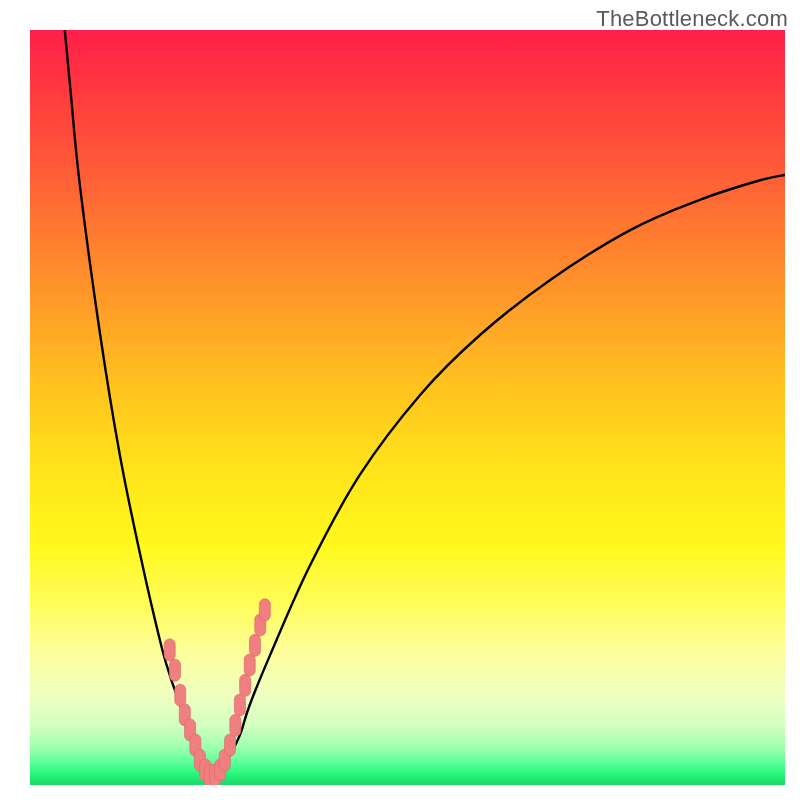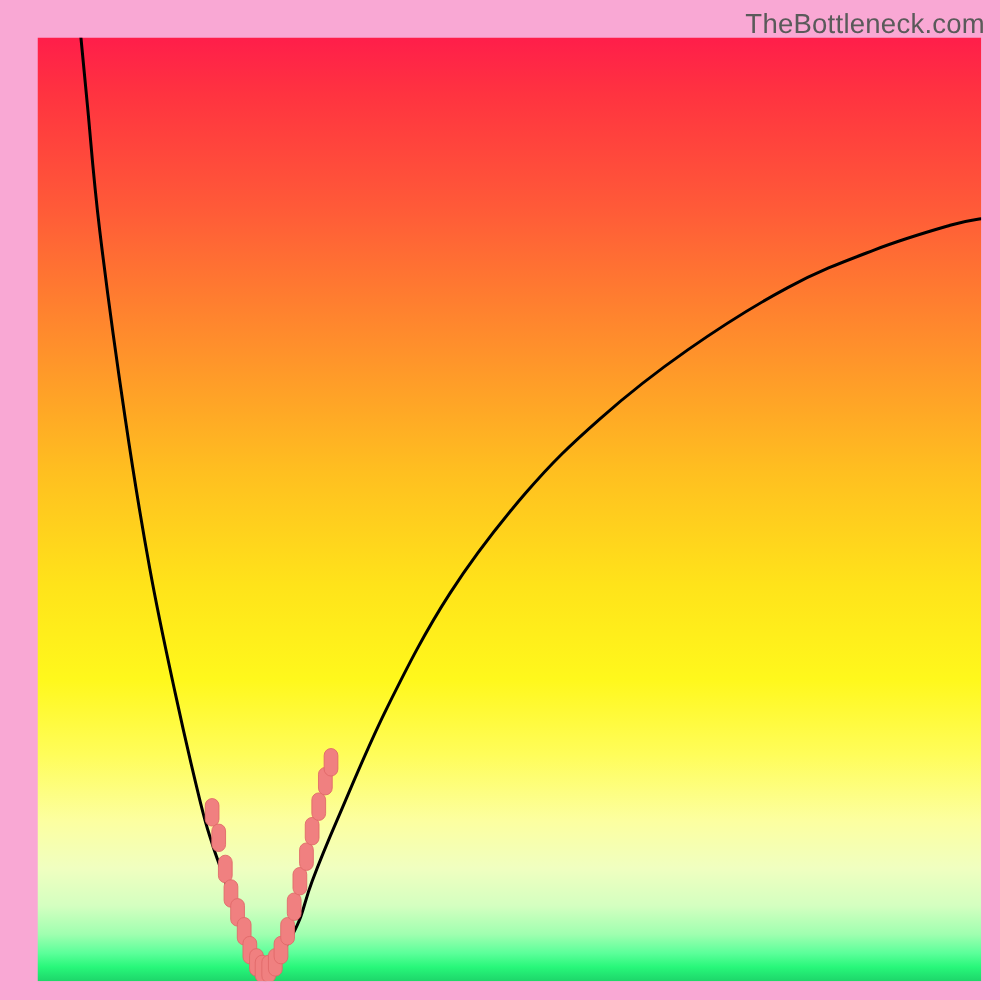--- a/index.html
+++ b/index.html
@@ -10,21 +10,21 @@
     background: #000;
     overflow: hidden;
     font-family: Arial, Helvetica, sans-serif;
   }
   .frame {
     position: absolute;
     left: 0;
     top: 0;
     width: 800px;
     height: 800px;
-    background: #f9a8d4;
+    background: #ffffff;
   }
   .plot-area {
     position: absolute;
     left: 30px;
     top: 30px;
     width: 755px;
     height: 755px;
     overflow: hidden;
   }
   .gradient-bg {

